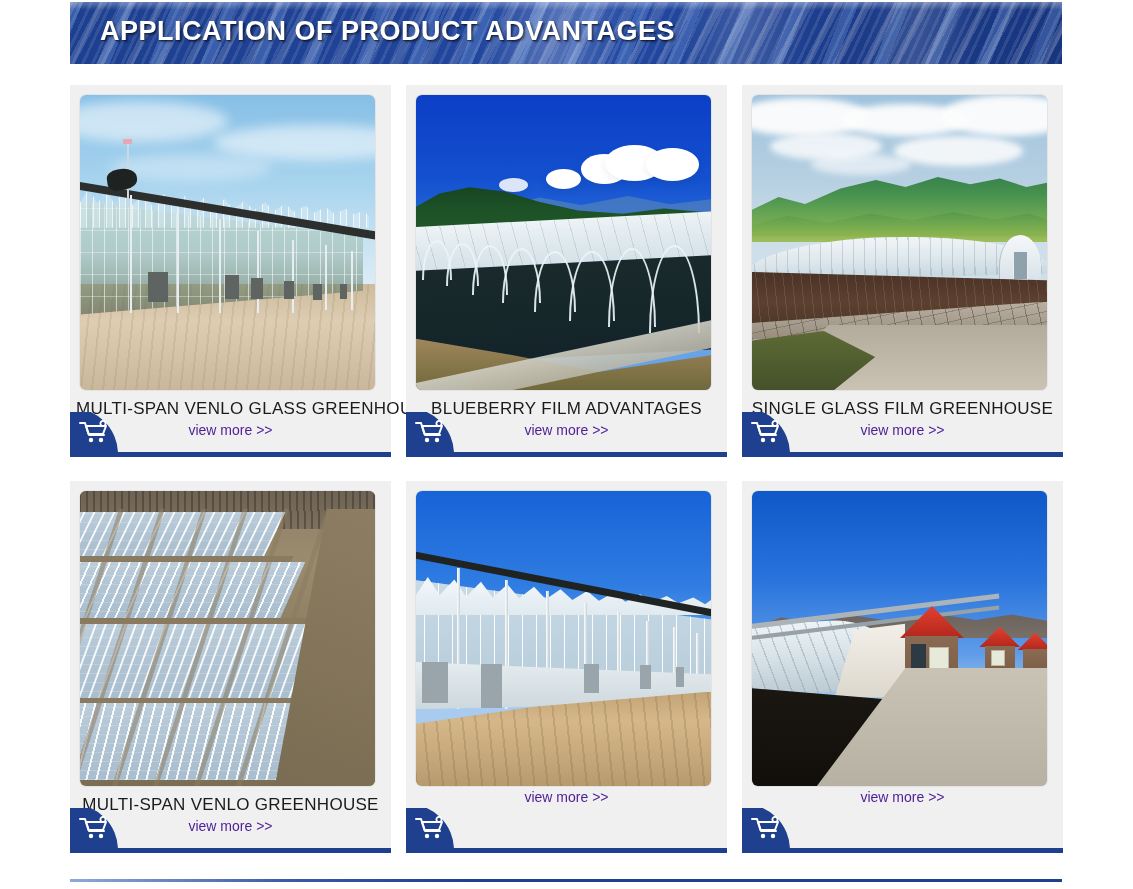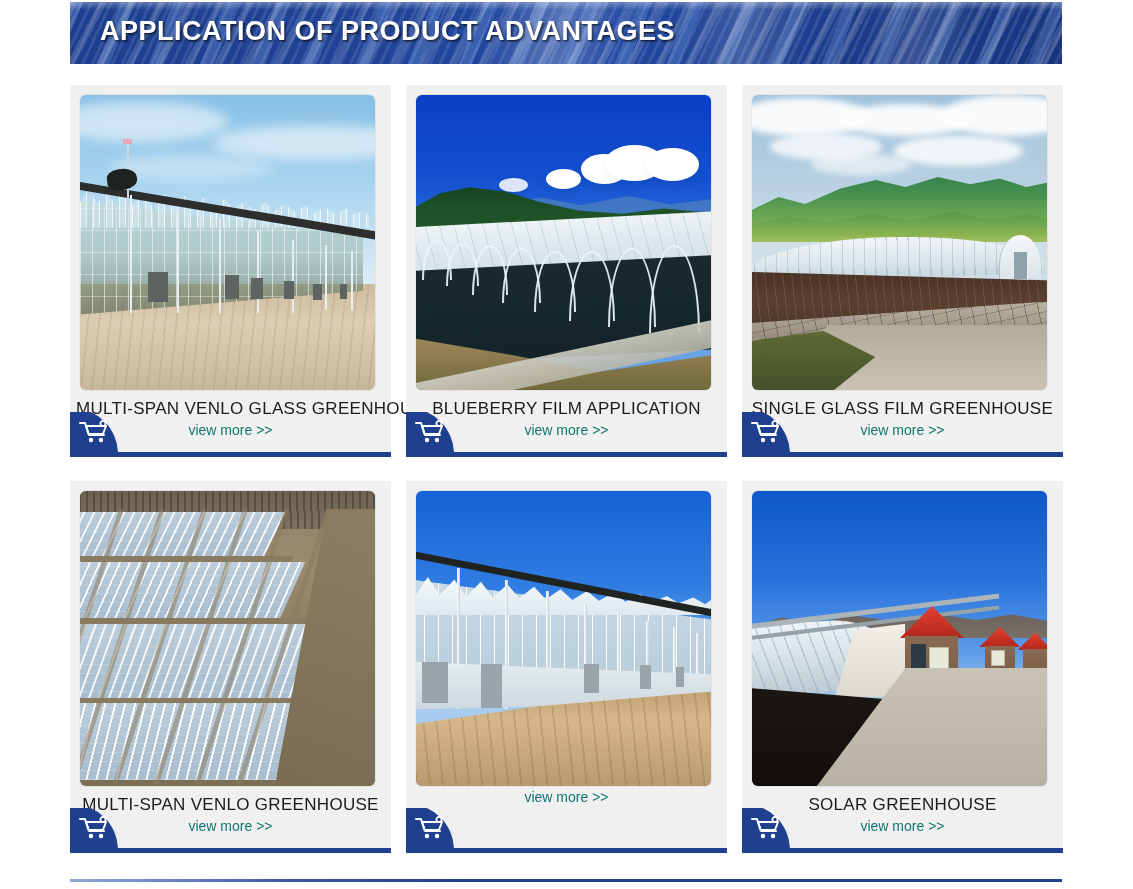--- a/index.html
+++ b/index.html
@@ -29,21 +29,21 @@
   
   .grid{position:absolute;left:70px;top:85px;width:993px;}
   .row{display:flex;gap:15px;margin-bottom:24px;}
   .card{position:relative;width:321px;background:#f0f0f0;border-bottom:5px solid #1f3f8f;
     padding:0;box-sizing:border-box;}
   .card-imgwrap{padding:10px 10px 0 10px;}
   .thumb{position:relative;width:295px;height:295px;border-radius:6px;overflow:hidden;
     box-shadow:0 0 0 1px rgba(0,0,0,.05);}
   .card-title{text-align:center;font-size:17px;color:#1b1b1b;letter-spacing:.3px;
     padding:9px 6px 0 6px;white-space:nowrap;font-family:"Liberation Sans",sans-serif;}
-  .card-more{text-align:center;font-size:14px;color:#0f766e;padding:3px 0 14px 0;
+  .card-more{text-align:center;font-size:14px;color:#4c1d95;padding:3px 0 14px 0;
     font-family:"Liberation Sans",sans-serif;}
   .cart-badge{position:absolute;left:0;bottom:0;width:48px;height:40px;overflow:hidden;}
   .cart-badge .blob{position:absolute;left:-24px;bottom:-24px;width:72px;height:68px;
     background:#1f3f8f;border-top-right-radius:46px;}
   .cart-badge svg{position:absolute;left:9px;bottom:8px;}
 
   
   .bottom-rule{position:absolute;left:70px;top:879px;width:992px;height:3px;
     background:linear-gradient(to right,#8fa9d8 0%,#3a5aa6 22%,#1f3f8f 40%,#1f3f8f 100%);}
 
@@ -274,21 +274,21 @@
               <div class="bb-hoop" style="left:29%;top:52%;width:12%;height:18%;"></div>
               <div class="bb-hoop" style="left:40%;top:53%;width:13%;height:20%;"></div>
               <div class="bb-hoop" style="left:52%;top:53%;width:14%;height:23%;"></div>
               <div class="bb-hoop" style="left:65%;top:52%;width:15%;height:26%;"></div>
               <div class="bb-hoop" style="left:79%;top:51%;width:16%;height:29%;"></div>
               <div class="bb-soil"></div>
               <div class="bb-path"></div>
             </div>
           </div>
         </div>
-        <div class="card-title">BLUEBERRY FILM APPLICATION</div>
+        <div class="card-title">BLUEBERRY FILM ADVANTAGES</div>
         <div class="card-more">view more &gt;&gt;</div>
         <div class="cart-badge">
           <div class="blob"></div>
           <svg width="30" height="24" viewBox="0 0 30 24">
             <path d="M1 3 L6 3 L10 15 L25 15" fill="none" stroke="#fff" stroke-width="2" stroke-linecap="round" stroke-linejoin="round"></path>
             <path d="M7 6 L27 6 L24 14 L9.5 14 Z" fill="none" stroke="#fff" stroke-width="2" stroke-linejoin="round"></path>
             <circle cx="12" cy="20" r="2.2" fill="#fff"></circle>
             <circle cx="22" cy="20" r="2.2" fill="#fff"></circle>
             <circle cx="24" cy="3.5" r="2.6" fill="none" stroke="#fff" stroke-width="1.8"></circle>
           </svg>
@@ -431,21 +431,20 @@
               <div class="sg-roof" style="left:77%;top:46%;width:14%;height:7%;clip-path:polygon(50% 0,100% 100%,0 100%);"></div>
               <div class="sg-hut" style="left:79%;top:52.5%;width:10%;height:10%;"></div>
               <div class="sg-win" style="left:81%;top:54%;width:4%;height:4.5%;"></div>
               <div class="sg-roof" style="left:90%;top:48%;width:12%;height:6%;clip-path:polygon(50% 0,100% 100%,0 100%);"></div>
               <div class="sg-hut" style="left:92%;top:53.5%;width:8%;height:9%;"></div>
               <div class="sg-dark"></div>
               <div class="sg-road"></div>
             </div>
           </div>
         </div>
-        <div class="card-title">SOLAR GREENHOUSE</div>
         <div class="card-more">view more &gt;&gt;</div>
         <div class="cart-badge">
           <div class="blob"></div>
           <svg width="30" height="24" viewBox="0 0 30 24">
             <path d="M1 3 L6 3 L10 15 L25 15" fill="none" stroke="#fff" stroke-width="2" stroke-linecap="round" stroke-linejoin="round"></path>
             <path d="M7 6 L27 6 L24 14 L9.5 14 Z" fill="none" stroke="#fff" stroke-width="2" stroke-linejoin="round"></path>
             <circle cx="12" cy="20" r="2.2" fill="#fff"></circle>
             <circle cx="22" cy="20" r="2.2" fill="#fff"></circle>
             <circle cx="24" cy="3.5" r="2.6" fill="none" stroke="#fff" stroke-width="1.8"></circle>
           </svg>

